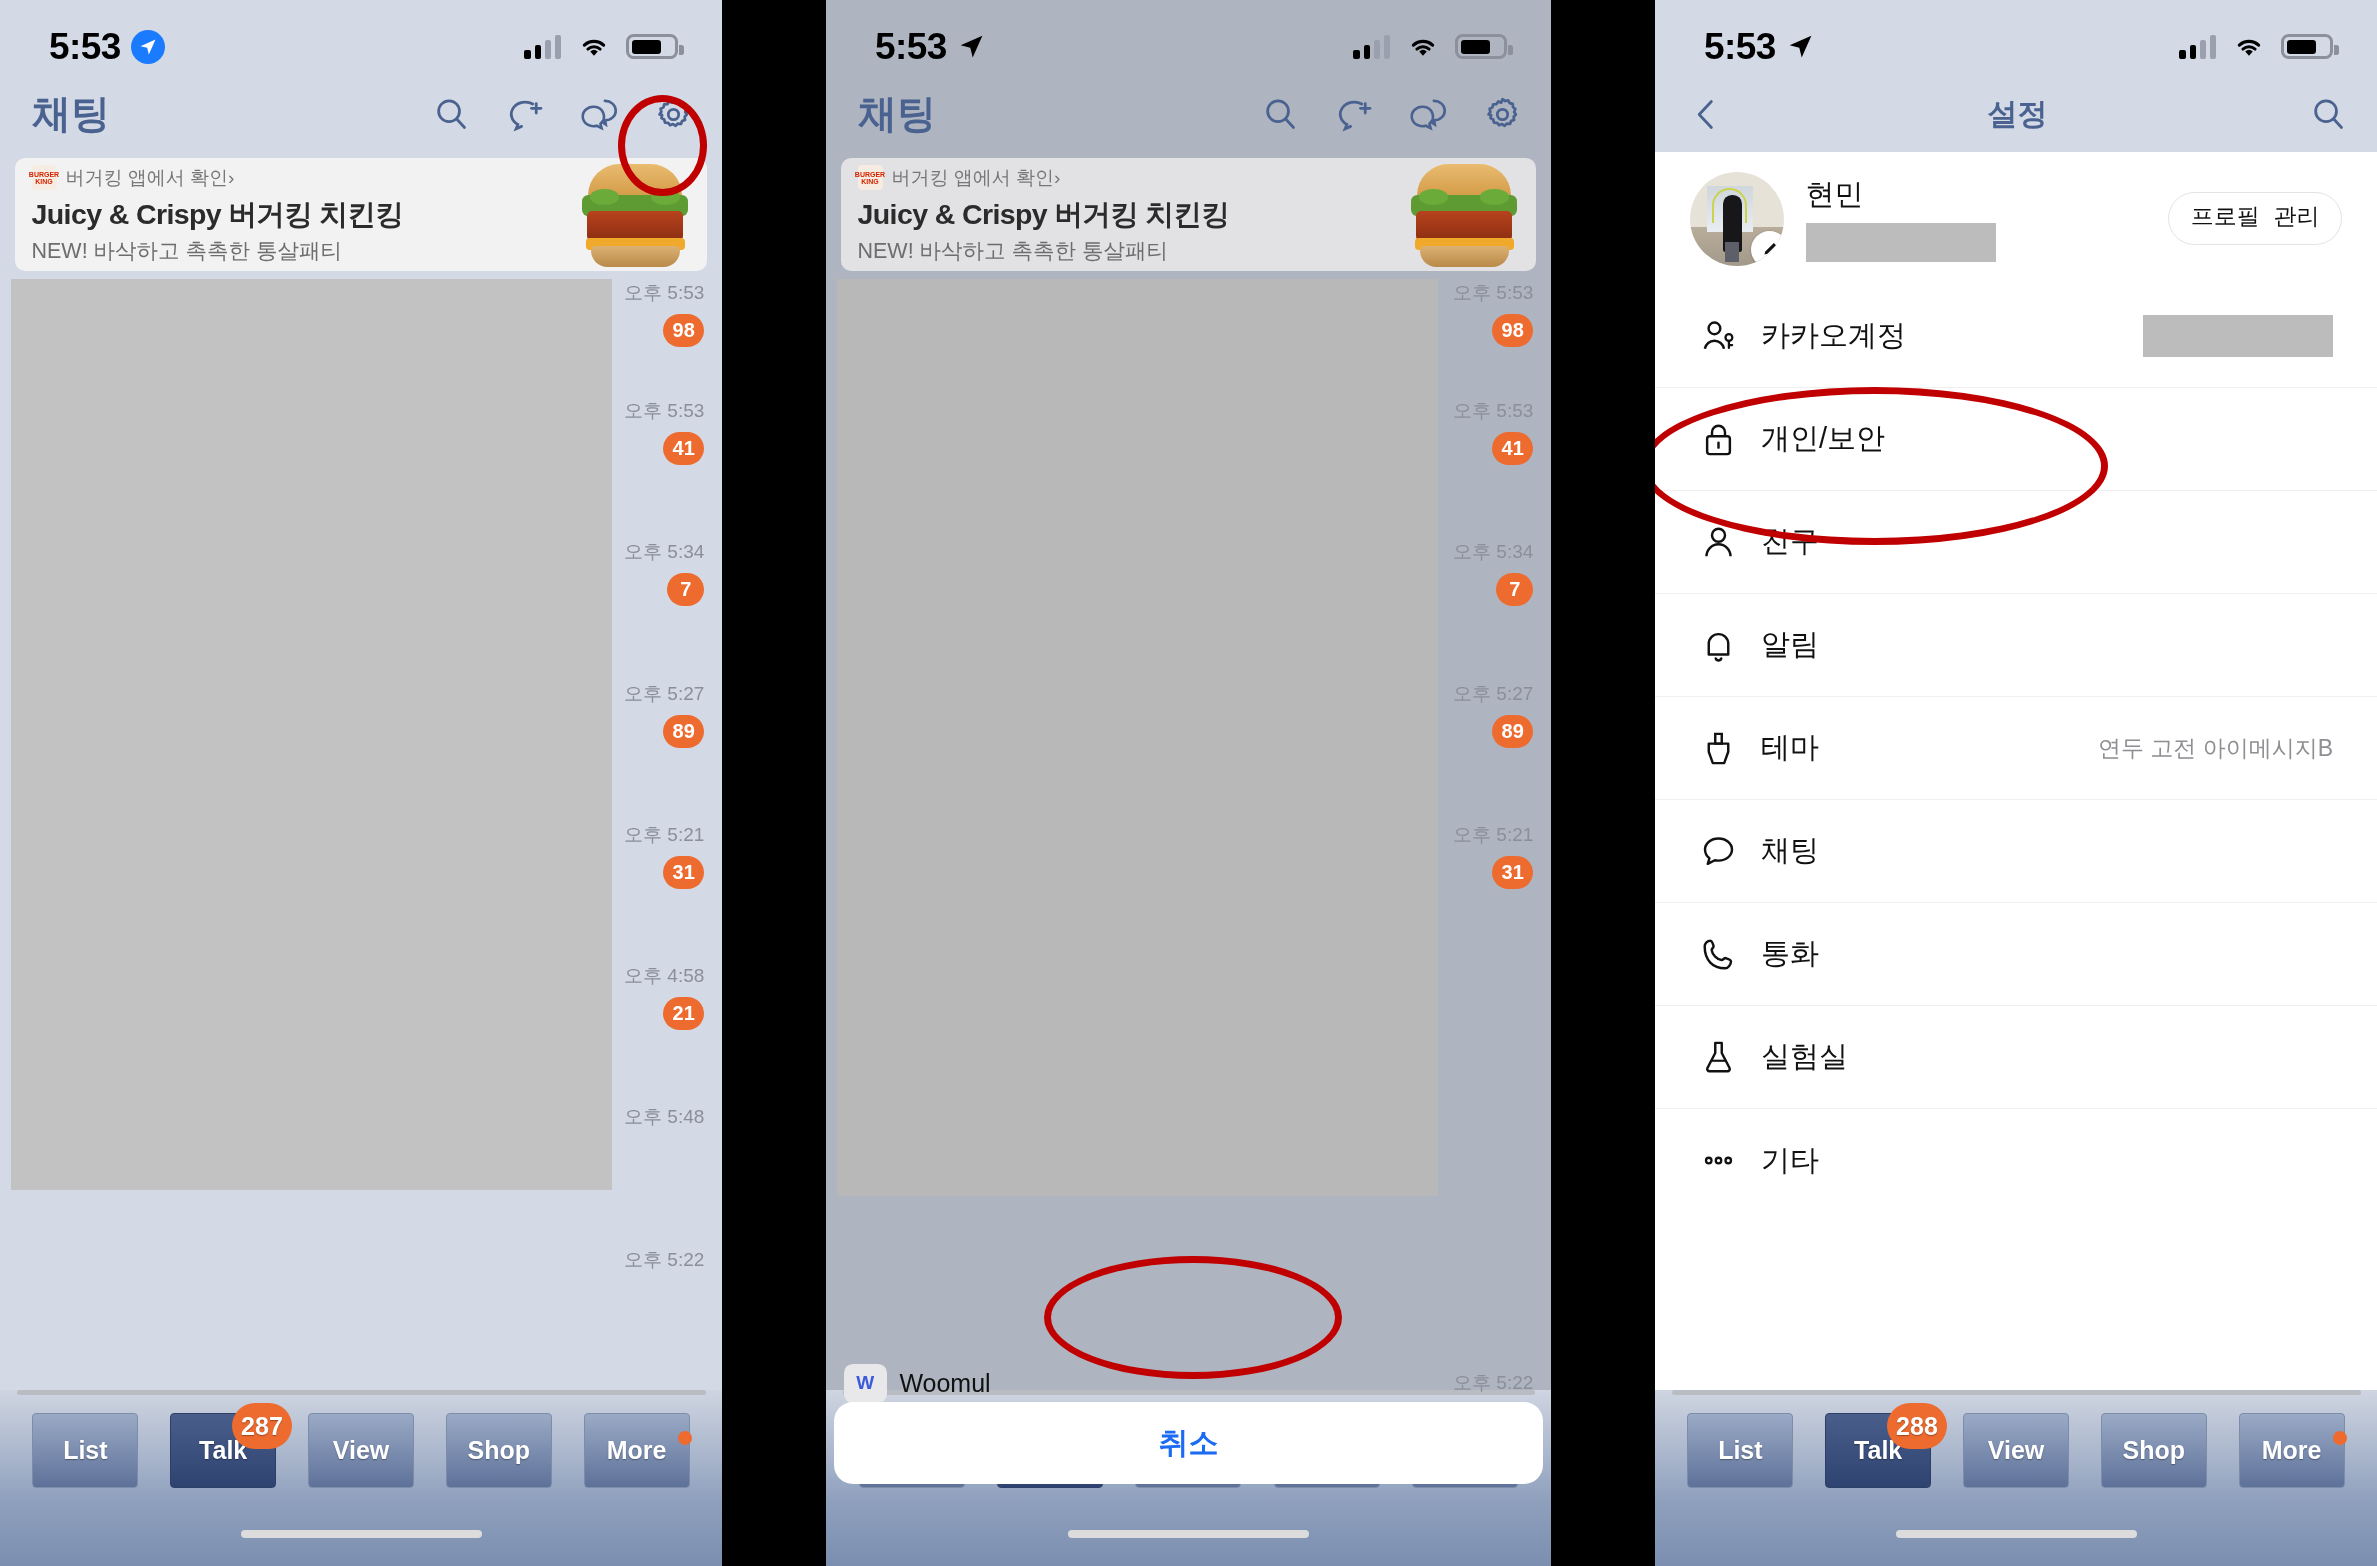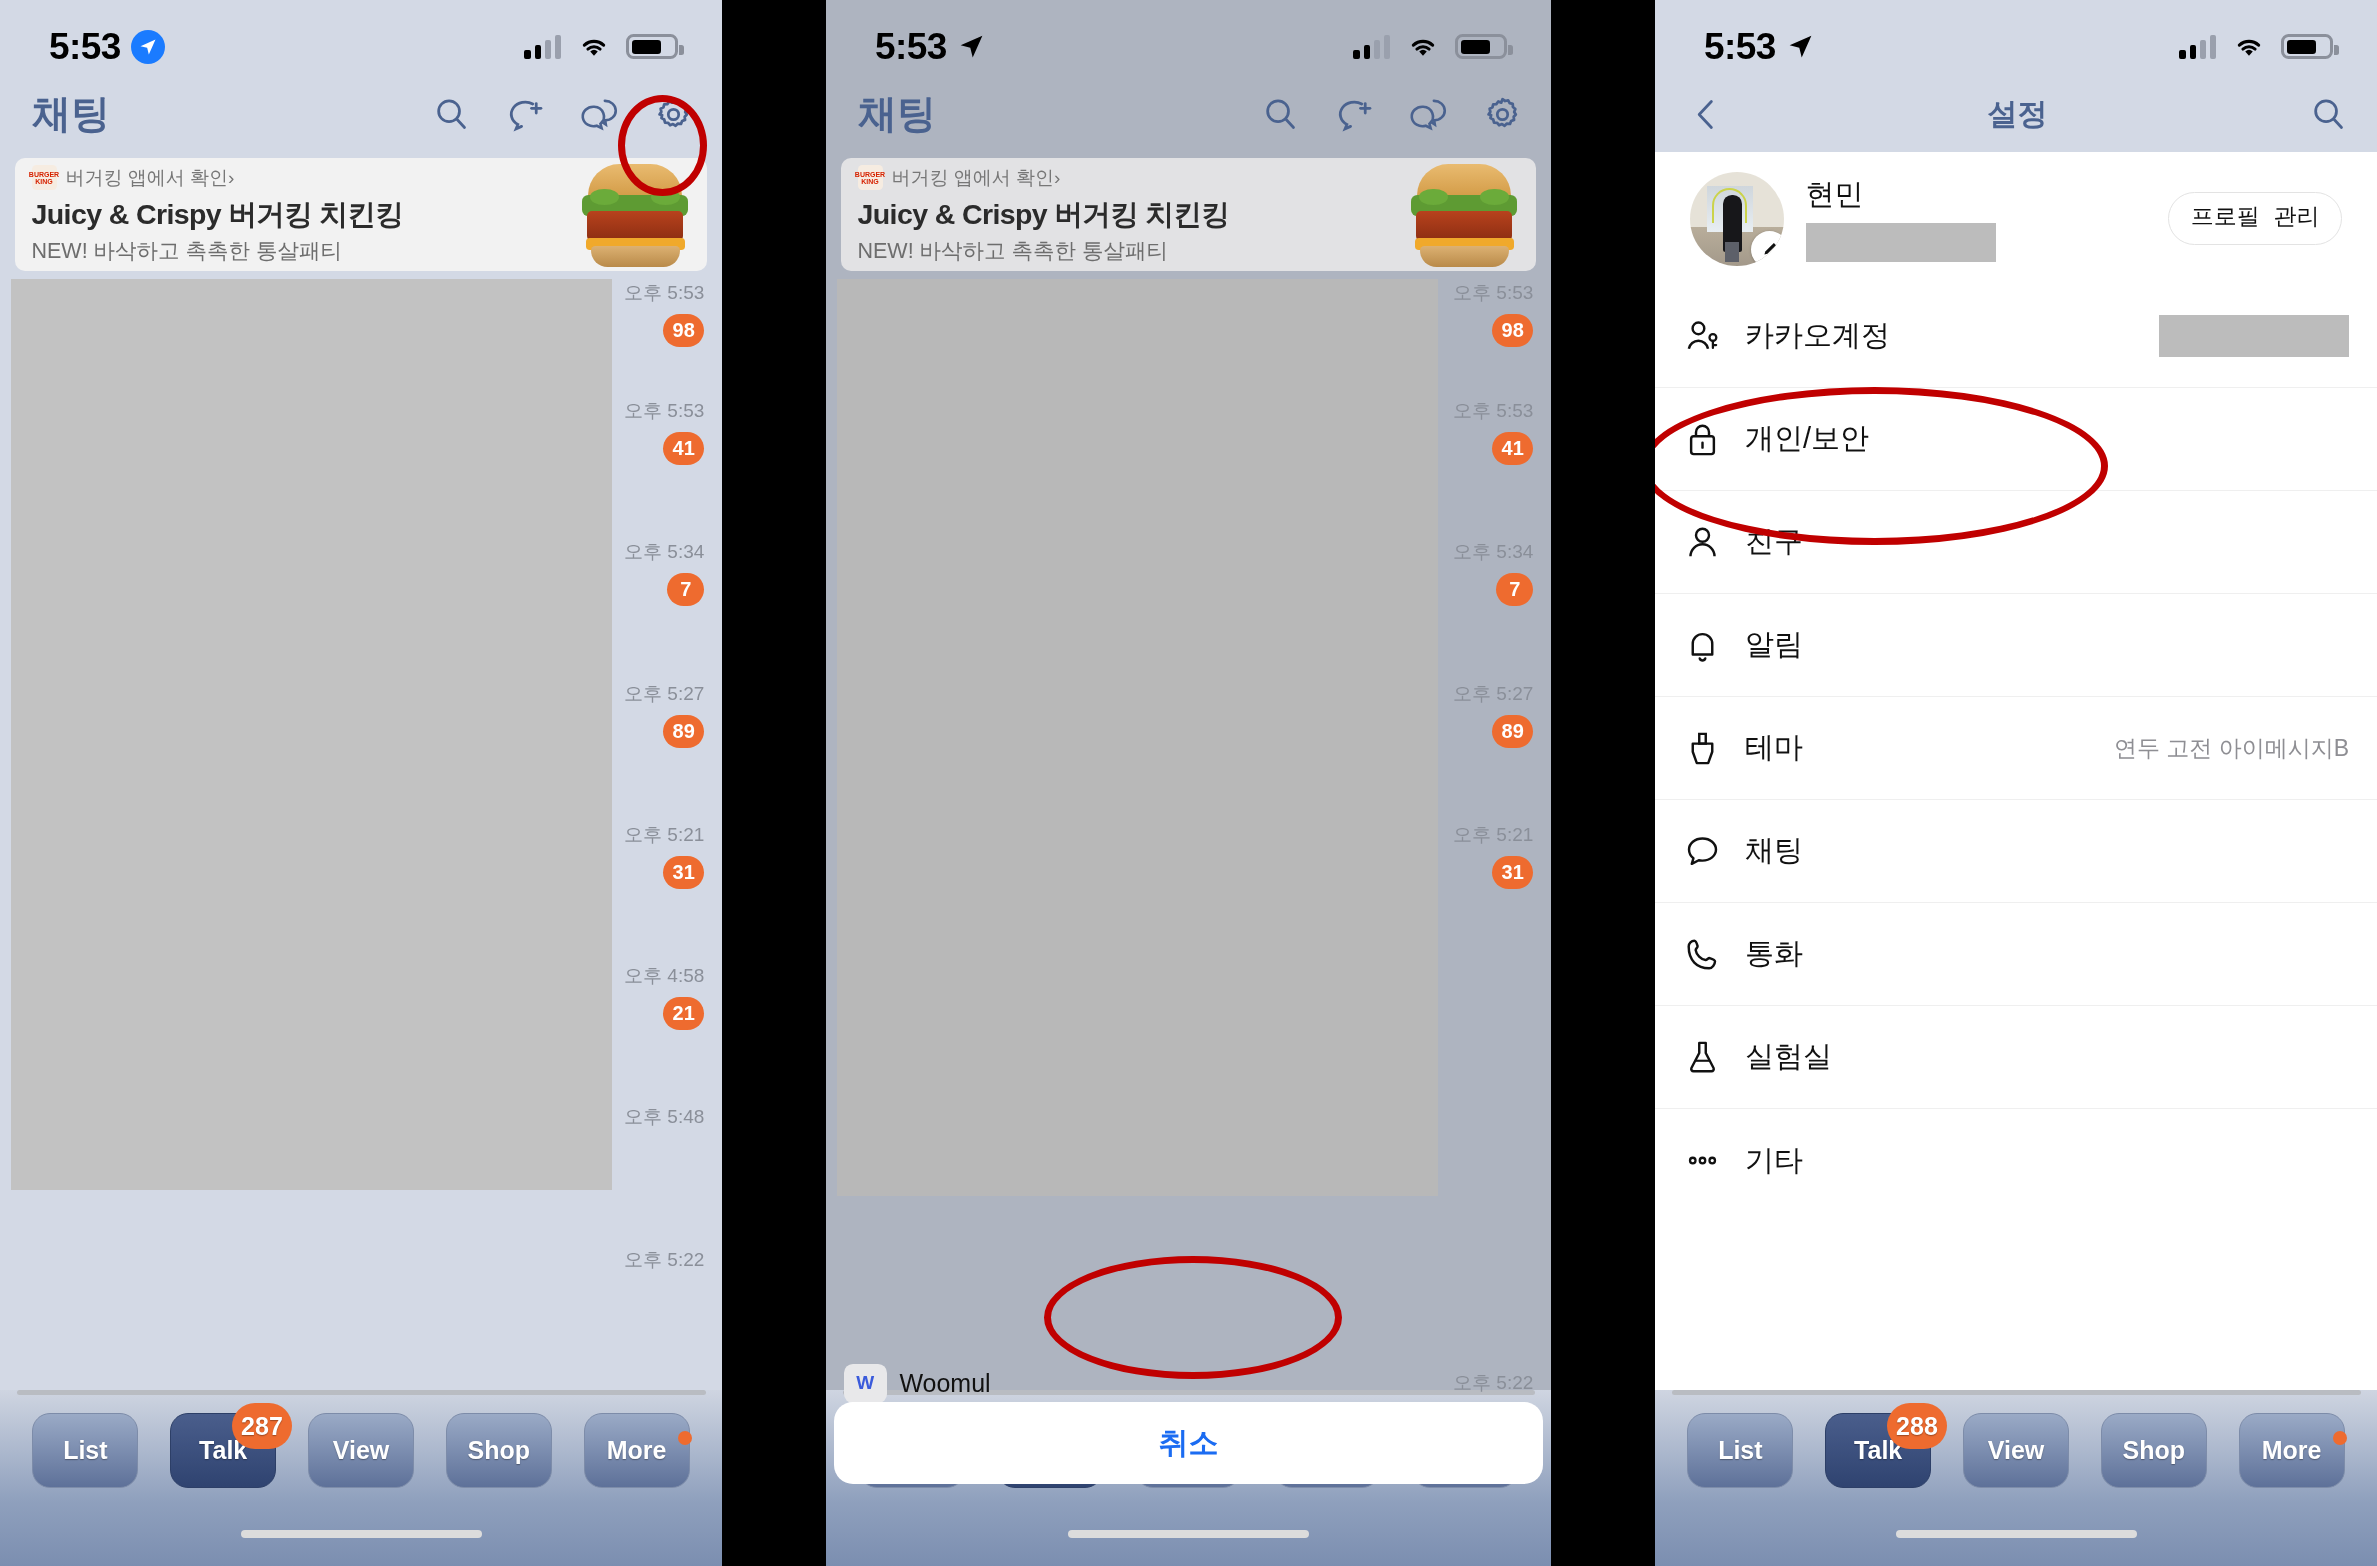--- a/index.html
+++ b/index.html
@@ -89,21 +89,21 @@
   .peek-av span { font-size:19px; color:#3b5bdb; font-weight:700; }
   .peek-name { font-size:25px; color:#111; margin-left:12.7px; font-weight:500; }
   .peek-time { margin-left:auto; font-size:19px; color:#8a8f99; }
 
   
   .tabbar { flex:0 0 111px; display:flex; align-items:center; justify-content:space-around;
             padding:10px 16.5px 0 16.5px;
             background:linear-gradient(#cfd5e1,#8fa0bd); position:relative; }
   .tabbar::before { content:""; position:absolute; left:16.5px; right:16.5px; top:0; height:5px;
                     background:#b9bcc2; border-radius:2.5px; }
-  .tab { width:106px; height:75px; border-radius:18px;
+  .tab { width:106px; height:75px; border-radius:4px;
          background:linear-gradient(#9aaac6,#5e7199); border:1.3px solid #7d8ca9;
          display:flex; align-items:center; justify-content:center; position:relative; }
   .tab.active { background:linear-gradient(#4a5e8c,#2f4370); border-color:#2d3f67; }
   .tab span { color:#fff; font-size:25px; font-weight:700; text-shadow:0 0.6px 1.3px rgba(0,0,0,.35); }
   .tab-badge { position:absolute; right:-16.5px; top:-11.4px; min-width:51px; height:46px;
                line-height:46px; padding:0 8.9px; border-radius:23px; background:#ee6b2f;
                color:#fff; font-size:24px; font-weight:600; text-align:center; }
   .dot { position:absolute; right:-2.5px; top:17.7px; width:14px; height:14px; border-radius:50%;
          background:#ee6b2f; }
   .tabwrap { position:relative; }
@@ -140,21 +140,21 @@
   .av-edit { position:absolute; right:-3.8px; bottom:-2.5px; width:37px; height:37px; border-radius:50%;
              background:#fff; box-shadow:0 0.6px 2.5px rgba(0,0,0,.25);
              display:flex; align-items:center; justify-content:center; }
   .prof-txt { margin-left:21.5px; }
   .prof-name { font-size:29px; color:#111; font-weight:500; }
   .prof-redact { margin-top:7.6px; width:190px; height:39px; background:#bcbcbc; }
   .prof-btn { margin-left:auto; padding:0 21.5px; height:53px; line-height:51px; border-radius:26.6px;
               border:1.9px solid #e3e3e3; background:#fff; font-size:23px; color:#111;font-family:Liberation Mono, monospace; }
 
   .setlist { flex:1; }
-  .setrow { height:103px; display:flex; align-items:center; padding:0 28px;
+  .setrow { height:103px; display:flex; align-items:center; padding:0 44px;
             border-bottom:1.3px solid #efefef; position:relative; }
   .setrow:last-child { border-bottom:none; }
   .set-ic { width:39px; height:39px; flex:0 0 39px; color:#111; }
   .set-label { font-size:29px; color:#111; margin-left:23px; font-weight:500; }
   .set-val { margin-left:auto; font-size:23px; color:#8e8e93; }
   .set-redact { margin-left:auto; width:190px; height:42px; background:#bcbcbc; }
 
   
   .ellipse { position:absolute; border:7px solid #c00000; border-radius:50%;
              pointer-events:none; z-index:40; }

